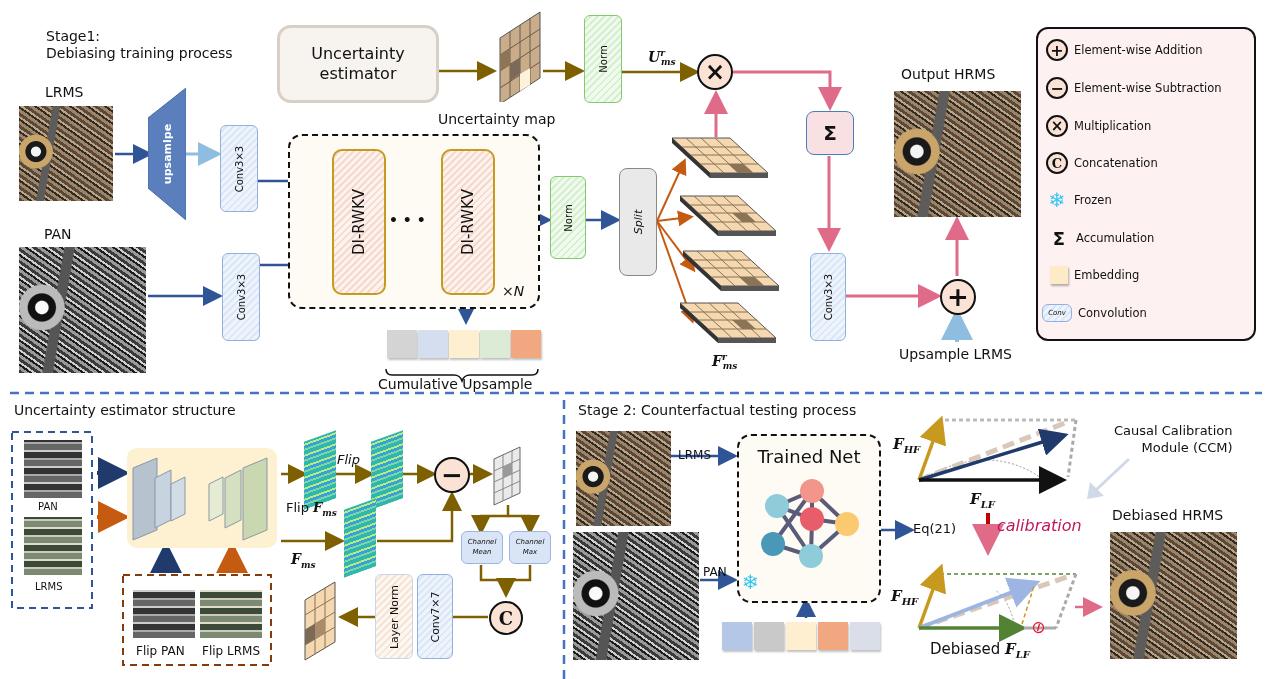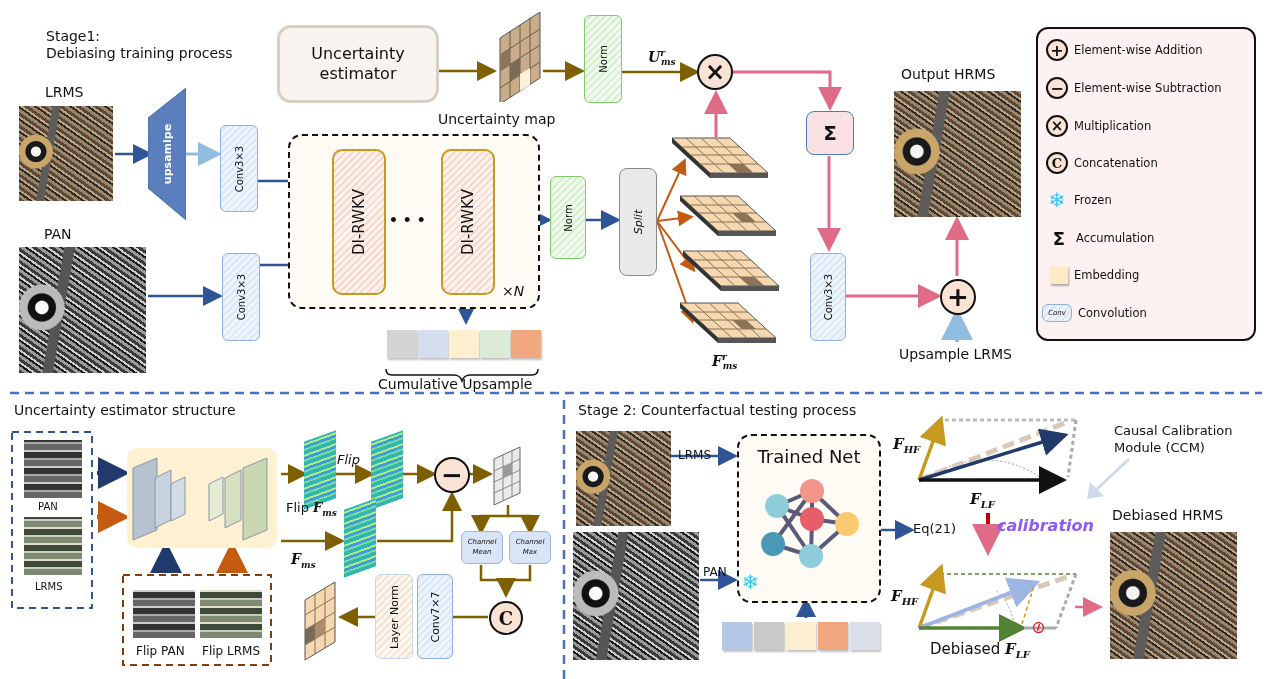--- a/index.html
+++ b/index.html
@@ -453,34 +453,34 @@
 
 <div class="abs" style="left:722px;top:622px;width:162px;height:34px;">
   <div class="emb" style="left: 0px; background: rgb(181, 199, 230);"></div>
   <div class="emb" style="left: 32px; background: rgb(201, 201, 201);"></div>
   <div class="emb" style="left: 64px; background: rgb(253, 239, 208);"></div>
   <div class="emb" style="left: 96px; background: rgb(241, 167, 127);"></div>
   <div class="emb" style="left: 128px; background: rgb(217, 222, 233);"></div>
 </div>
 
 <div class="abs hand" style="left:913px;top:521px;font-size:13px;">Eq(21)</div>
-<div class="abs hand" style="left:997px;top:516px;font-size:16px;font-weight:bold;font-style:italic;color:#8b5cf6;">calibration</div>
+<div class="abs hand" style="left:997px;top:516px;font-size:16px;font-weight:normal;font-style:italic;color:#be185d;">calibration</div>
 
 <div class="abs" style="left:893px;top:435px;font-size:15px;">
   <span class="serif-it">F</span><sub class="serif-it" style="font-size:10px;">HF</sub>
 </div>
 <div class="abs" style="left:970px;top:490px;font-size:15px;">
   <span class="serif-it">F</span><sub class="serif-it" style="font-size:10px;">LF</sub>
 </div>
 <div class="abs" style="left:891px;top:587px;font-size:15px;">
   <span class="serif-it">F</span><sub class="serif-it" style="font-size:10px;">HF</sub>
 </div>
 <div class="abs" style="left:930px;top:640px;font-size:15px;">
   <span class="hand">Debiased </span><span class="serif-it">F</span><sub class="serif-it" style="font-size:10px;">LF</sub>
 </div>
 <div class="abs" style="left:1031px;top:617px;font-size:17px;color:#e8192c;transform:rotate(-30deg);">⊘</div>
 
-<div class="abs hand" style="left:1114px;top:422px;font-size:13px;text-align:left;line-height:17px;">
+<div class="abs hand" style="left:1114px;top:422px;font-size:13px;text-align:right;line-height:17px;">
   <div>Causal Calibration</div>
   <div>Module (CCM)</div>
 </div>
 <div class="abs hand" style="left:1112px;top:507px;font-size:14px;">Debiased HRMS</div>
 <div class="abs img-color" style="left:1110px;top:532px;width:127px;height:127px;"></div>
 
 </body></html>

